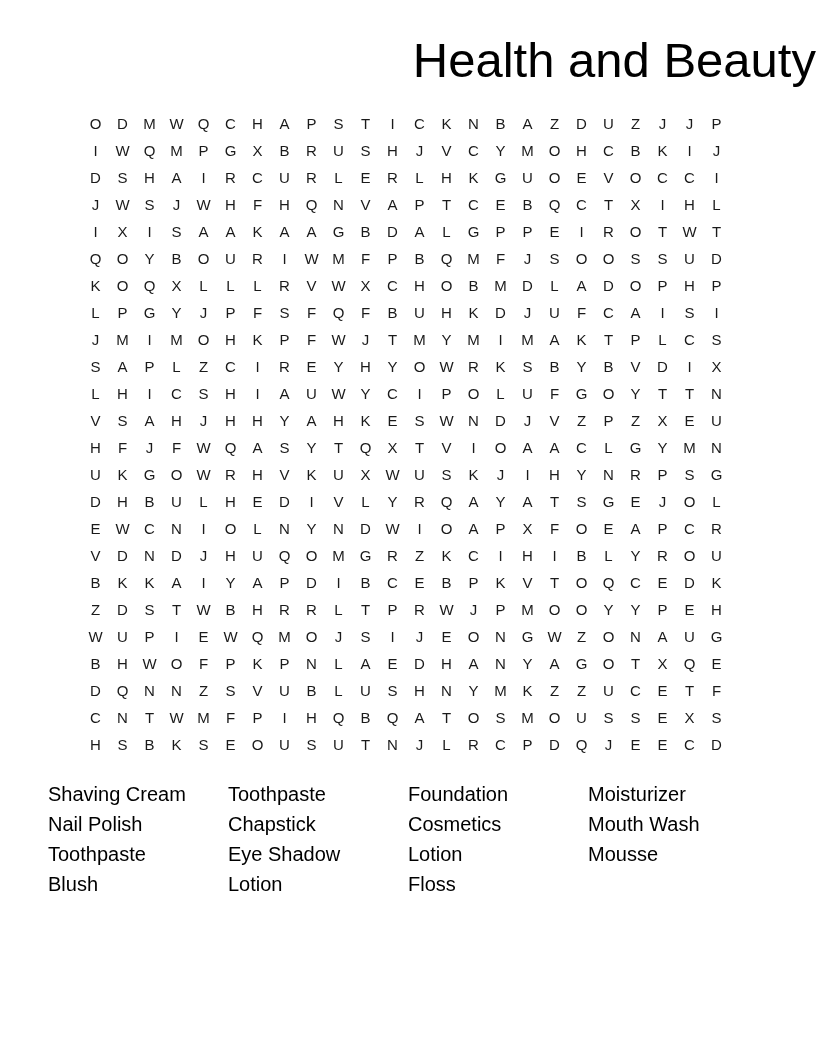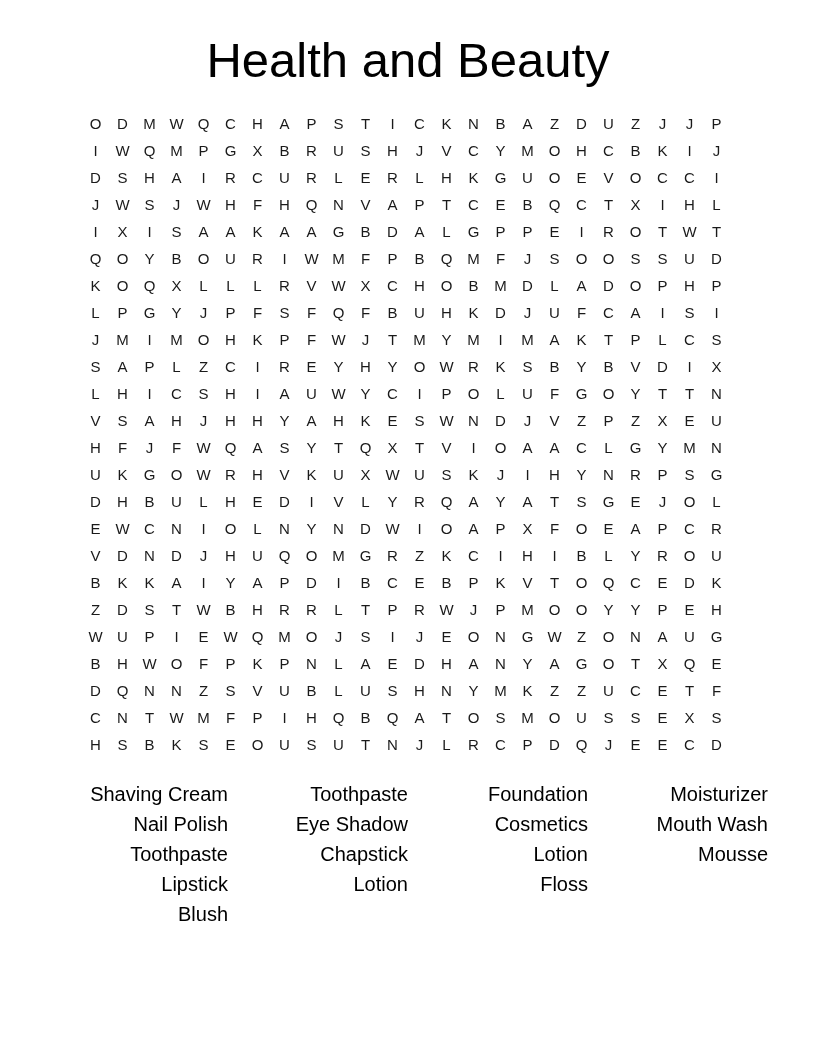--- a/index.html
+++ b/index.html
@@ -13,21 +13,21 @@
     position: relative;
     font-family: "Liberation Sans", "DejaVu Sans", sans-serif;
     color: #000000;
     overflow: hidden;
   }
   .page-title {
     position: absolute;
     top: 32px;
     left: 0;
     width: 816px;
-    text-align: center;
+    text-align: right;
     font-size: 49px;
     font-weight: 400;
     letter-spacing: 0px;
     color: #000000;
   }
   .letter-grid {
     position: absolute;
     top: 110px;
     left: 82px;
     width: 648px;
@@ -45,21 +45,20 @@
     font-size: 15px;
     font-weight: 400;
     color: #1a1a1a;
   }
   .word-list {
     position: absolute;
     top: 779px;
     left: 48px;
     width: 730px;
     display: flex;
-    text-align: right;
   }
   .word-column {
     width: 180px;
     flex: 0 0 180px;
   }
   .word-list-item {
     font-size: 20px;
     line-height: 30px;
     font-weight: 400;
     color: #000000;
@@ -648,27 +647,26 @@
     <div class="grid-cell">E</div>
     <div class="grid-cell">C</div>
     <div class="grid-cell">D</div>
   </div>
 
 <div class="word-list">
     <div class="word-column">
       <div class="word-list-item">Shaving Cream</div>
       <div class="word-list-item">Nail Polish</div>
       <div class="word-list-item">Toothpaste</div>
-      <div class="word-list-item">Lipstick</div>
       <div class="word-list-item">Blush</div>
     </div>
     <div class="word-column">
       <div class="word-list-item">Toothpaste</div>
+      <div class="word-list-item">Chapstick</div>
       <div class="word-list-item">Eye Shadow</div>
-      <div class="word-list-item">Chapstick</div>
       <div class="word-list-item">Lotion</div>
     </div>
     <div class="word-column">
       <div class="word-list-item">Foundation</div>
       <div class="word-list-item">Cosmetics</div>
       <div class="word-list-item">Lotion</div>
       <div class="word-list-item">Floss</div>
     </div>
     <div class="word-column">
       <div class="word-list-item">Moisturizer</div>

